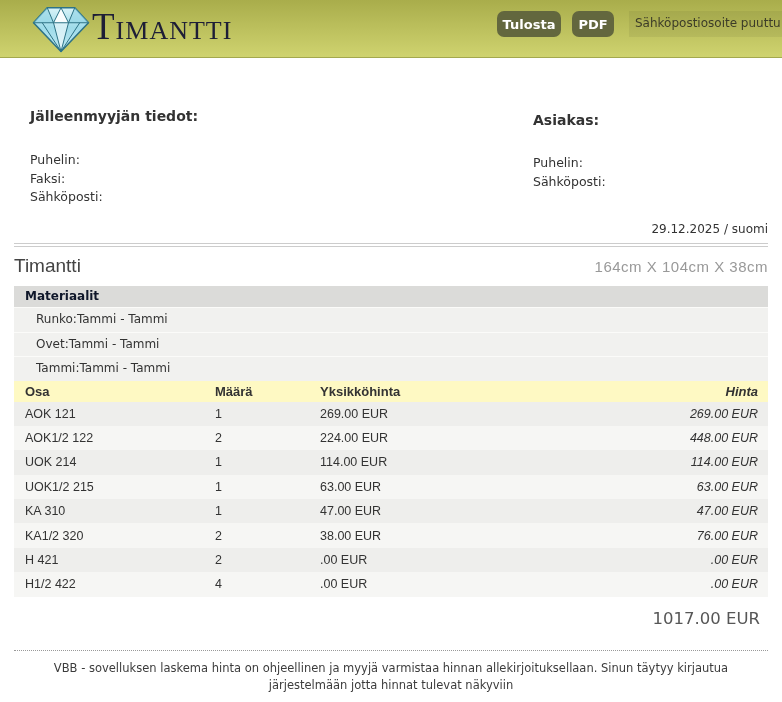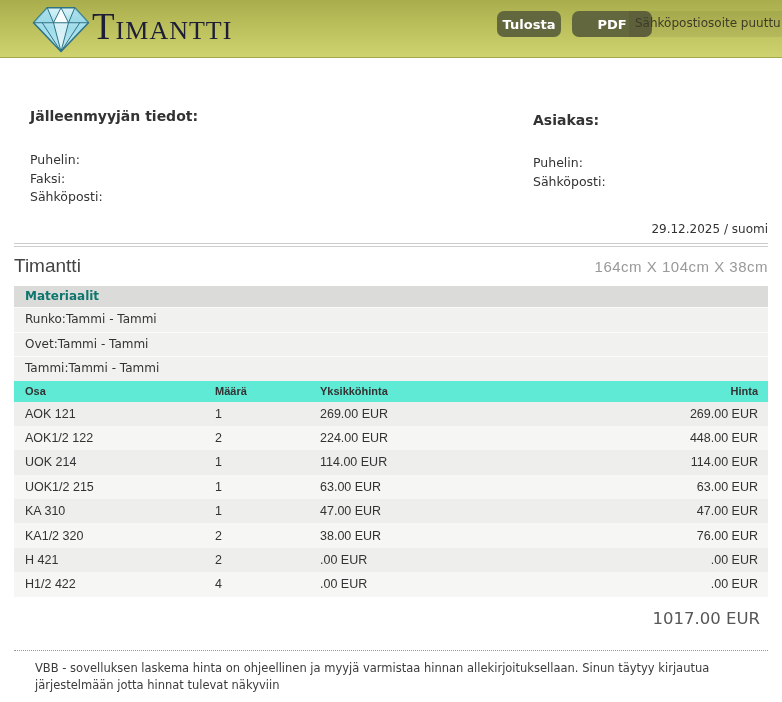--- a/index.html
+++ b/index.html
@@ -13,21 +13,21 @@
   .logo{position:absolute;left:27px;top:4px;}
   .wordmark{position:absolute;left:92px;top:5px;
             font-family:"Liberation Serif","DejaVu Serif",serif;
             font-variant:small-caps;font-size:37px;letter-spacing:1px;
             color:#1e1e36;}
   .btn{position:absolute;top:11px;height:26px;border:none;border-radius:7px;
        background:var(--button-bg,#63673e);color:var(--button-text,#fff);
        font-family:"DejaVu Sans",sans-serif;font-size:13px;font-weight:bold;
        cursor:pointer;padding:0;}
   .btn-print{left:497px;width:64px;}
-  .btn-pdf{left:572px;width:80px;}
+  .btn-pdf{left:572px;width:42px;}
   .email-status{position:absolute;left:629px;top:11px;height:26px;line-height:24px;
                 padding:0 6px;background:rgba(0,0,0,0.06);
                 font-size:12px;color:#3c3c28;white-space:nowrap;}
 
   
   .sec-title{position:absolute;font-size:14px;font-weight:bold;color:#333;margin:0;}
   .dealer-title{left:30px;top:84px;margin-top:24px;}
   .customer-title{left:533px;top:84px;margin-top:28px;}
   .label-col{position:absolute;font-size:12.5px;color:#333;line-height:18.5px;}
   .dealer-labels{left:30px;top:151px;}
@@ -38,40 +38,40 @@
                   border-top:1px solid #cccccc;border-bottom:1px solid #cccccc;}
 
   
   .product-row{position:absolute;left:14px;right:14px;top:252px;height:28px;
                display:flex;justify-content:space-between;align-items:center;}
   .product-name{font-family:"Liberation Sans",sans-serif;font-size:19px;color:#444;}
   .product-dims{font-family:"Liberation Sans",sans-serif;font-size:15px;color:#999;letter-spacing:0.5px;}
 
   
   .tables{position:absolute;left:14px;right:14px;top:286px;}
-  .mat-header{background:#dbdbd9;font-size:12px;font-weight:bold;color:#0f766e;
+  .mat-header{background:#dbdbd9;font-size:12px;font-weight:bold;color:#0f172a;
               padding:0 0 0 11px;height:21px;line-height:21px;}
   .mat-row{background:#f1f1ef;font-size:12px;color:#333;height:23.5px;line-height:23.5px;
-           padding-left:11px;border-top:1px solid #fbfbf9;}
+           padding-left:22px;border-top:1px solid #fbfbf9;}
 
   .p-grid{display:grid;grid-template-columns:190px 105px 1fr 150px;align-items:center;
           padding-left:11px;padding-right:10px;
           font-family:"Liberation Sans",sans-serif;}
-  .p-header{background:#5eead4;height:21px;font-size:11px;font-weight:bold;color:#333;}
+  .p-header{background:#fef9c3;height:21px;font-size:13px;font-weight:bold;color:#333;}
   .p-row{height:24.4px;font-size:12.5px;color:#333;}
   .p-row:nth-child(odd){background:#eeeeec;}
   .p-row:nth-child(even){background:#f6f6f4;}
-  .cell-right{text-align:right;}
+  .cell-right{text-align:right;font-style:italic;}
 
   .total{margin-top:12px;text-align:right;padding-right:8px;
          font-size:16.5px;color:#575757;}
 
   .divider-dotted{margin-top:22px;border-top:1px dotted #999;height:0;}
 
-  .disclaimer{margin:9px auto 0;max-width:712px;
+  .disclaimer{margin:9px auto 0;max-width:712px;text-align:center;
               font-size:11.5px;color:#3c3c3c;line-height:17.5px;}
 </style>
 </head>
 <body>
 
 <div class="page">
 
   <div class="header">
     <svg class="logo" width="68" height="50" viewBox="0 0 100 80">
       <defs>

